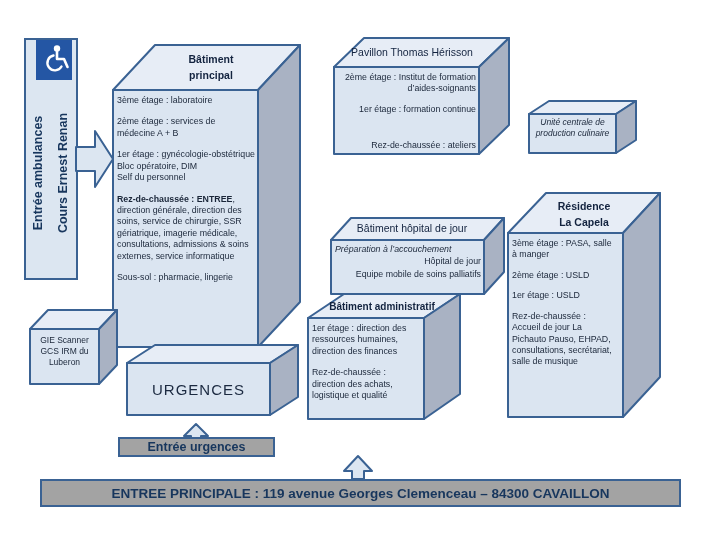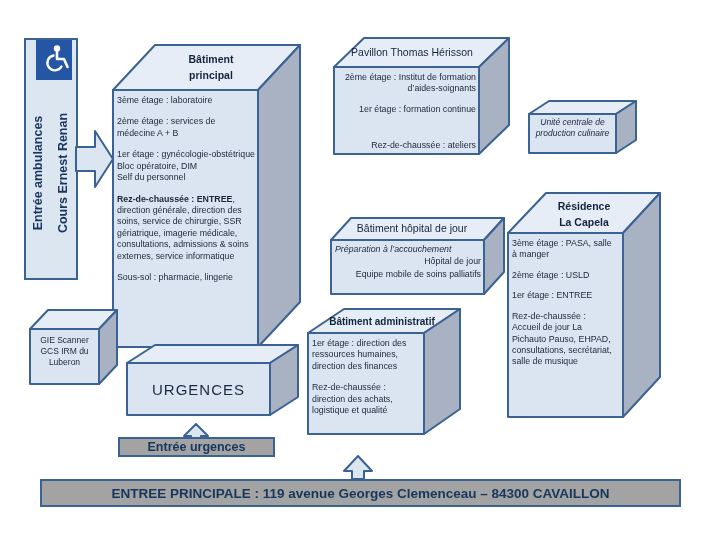--- a/index.html
+++ b/index.html
@@ -130,27 +130,27 @@
     <svg width="154" height="226">
       <polygon class="face-top" points="1,41 39,1 153,1 116,41"></polygon>
       <polygon class="face-side" points="116,41 153,1 153,185 116,225"></polygon>
       <rect class="face-front" x="1" y="41" width="115" height="184"></rect>
     </svg>
     <div class="box-title" style="left:18px;top:7px;width:118px;">Résidence
 La Capela</div>
     <div class="box-body" style="left:5px;top:46px;width:106px;">
       <p style="margin-bottom:9px;">3ème étage : PASA, salle à manger</p>
       <p style="margin-bottom:9px;">2ème étage : USLD</p>
-      <p style="margin-bottom:9px;">1er étage : ENTREE</p>
+      <p style="margin-bottom:9px;">1er étage : USLD</p>
       <p>Rez-de-chaussée :
 Accueil de jour La Pichauto Pauso, EHPAD, consultations, secrétariat, salle de musique</p>
     </div>
   </div>
 
-  <div class="box3d" style="left:307px;top:293px;width:154px;height:127px;margin-top:15px;">
+  <div class="box3d" style="left:307px;top:293px;width:154px;height:127px;">
     <svg width="154" height="127">
       <polygon class="face-top" points="1,25 37,1 153,1 117,25"></polygon>
       <polygon class="face-side" points="117,25 153,1 153,101 117,126"></polygon>
       <rect class="face-front" x="1" y="25" width="116" height="101"></rect>
     </svg>
     <div class="box-title" style="left:0px;top:6px;width:150px;font-size:10px;">Bâtiment administratif</div>
     <div class="box-body" style="left:5px;top:30px;width:108px;">
       <p>1er étage : direction des ressources humaines, direction des finances</p>
       <p>Rez-de-chaussée : direction des achats, logistique et qualité</p>
     </div>

